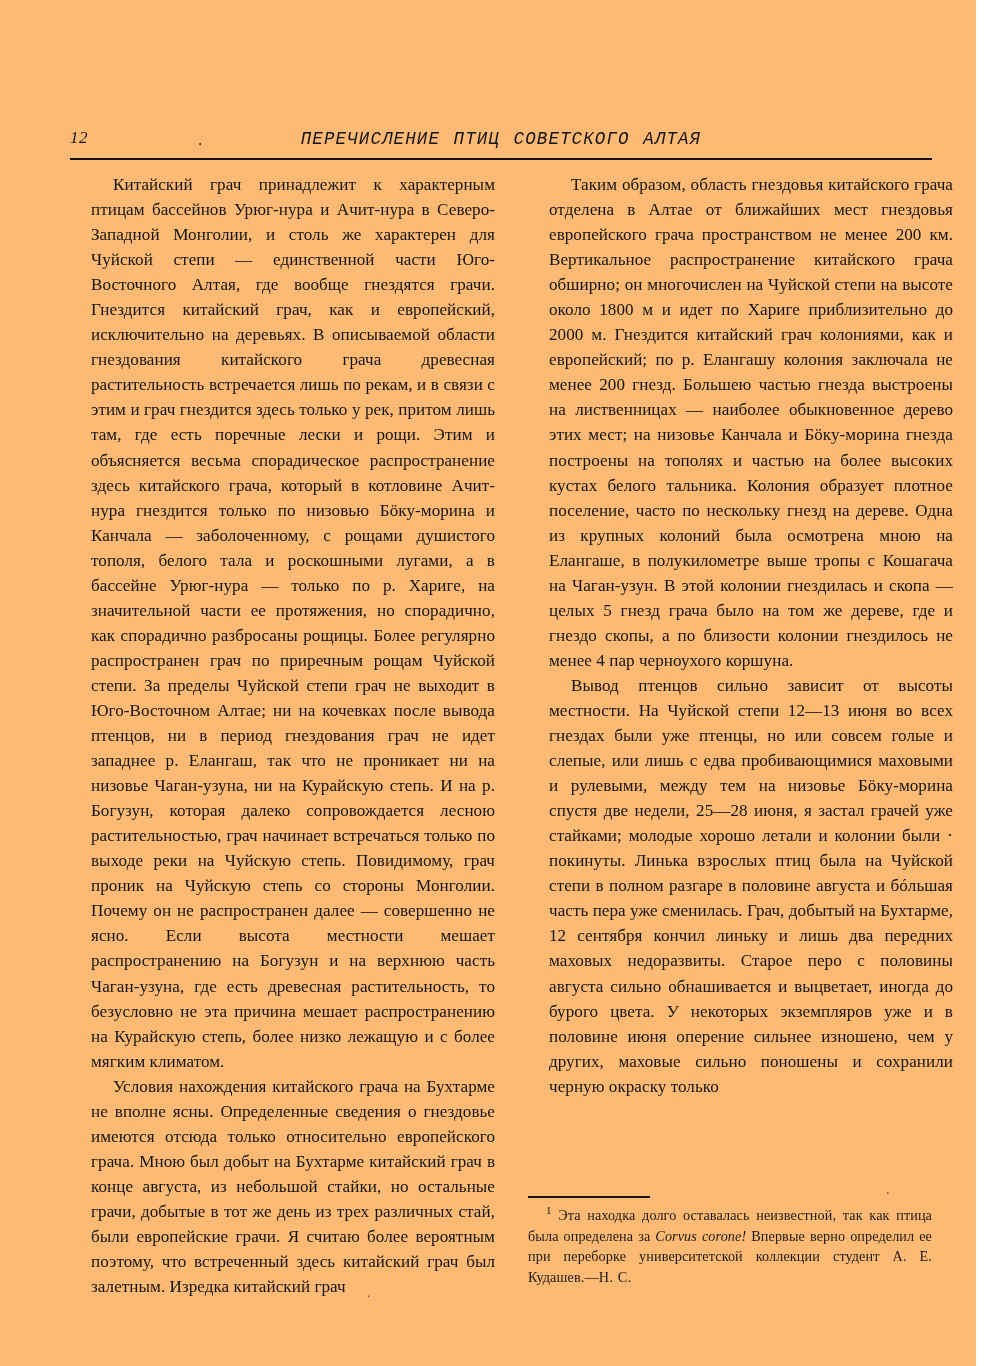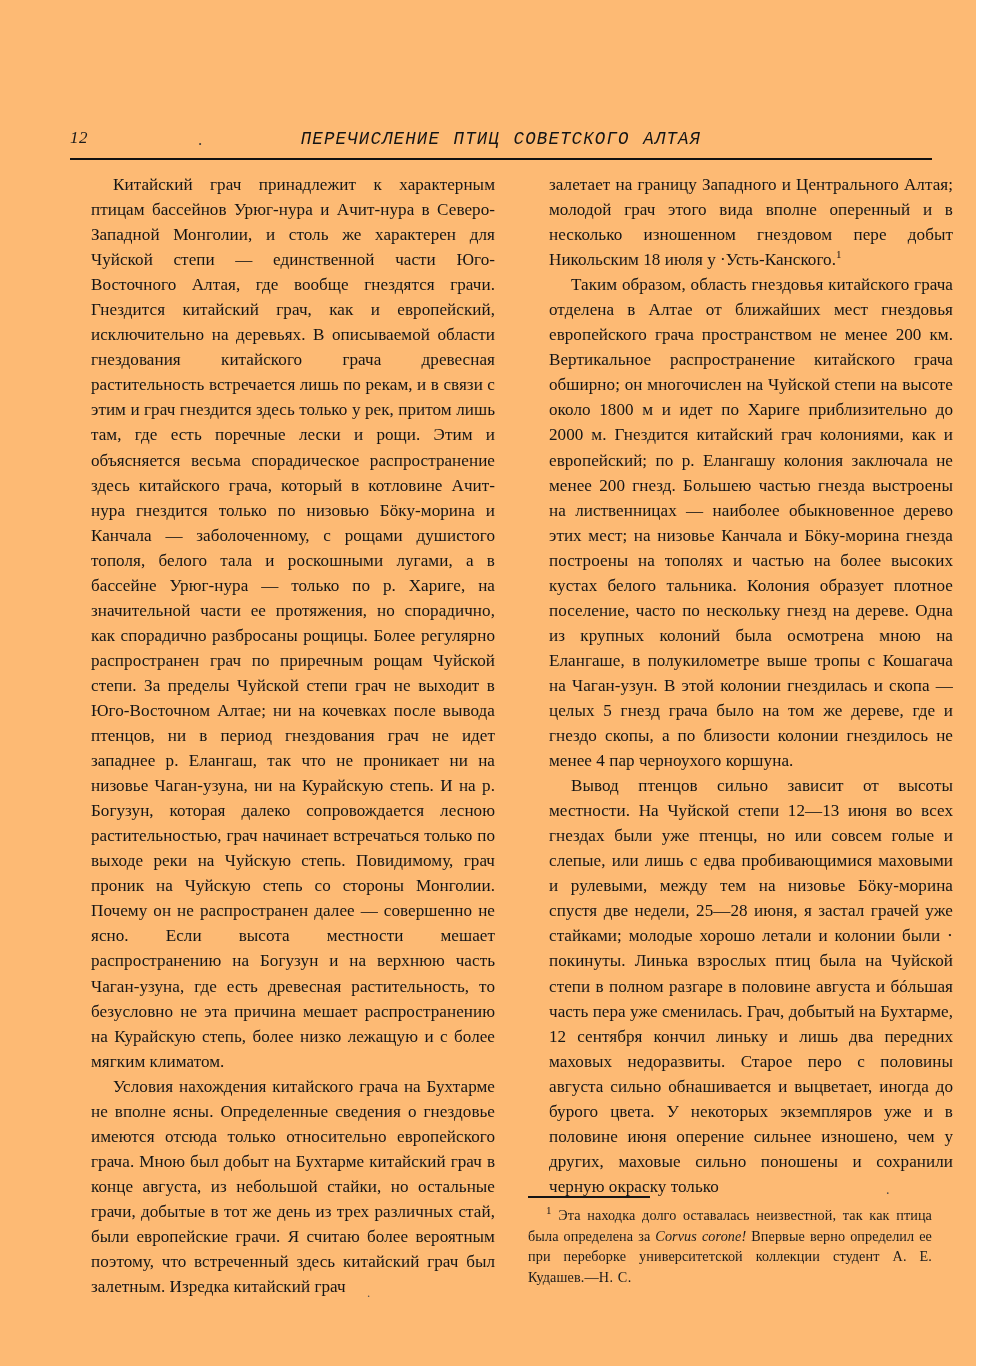--- a/index.html
+++ b/index.html
@@ -151,21 +151,20 @@
   <div class="head-rule"></div>
 
   <div class="columns">
 
     <div class="col col-left">
       <p class="body-text indent">Китайский грач принадлежит к характерным птицам бассейнов Урюг-нура и Ачит-нура в Северо-Западной Монголии, и столь же характерен для Чуйской степи — единственной части Юго-Восточного Алтая, где вообще гнездятся грачи. Гнездится китайский грач, как и европейский, исключительно на деревьях. В описываемой области гнездования китайского грача древесная растительность встречается лишь по рекам, и в связи с этим и грач гнездится здесь только у рек, притом лишь там, где есть поречные лески и рощи. Этим и объясняется весьма спорадическое распространение здесь китайского грача, который в котловине Ачит-нура гнездится только по низовью Бöку-морина и Канчала — заболоченному, с рощами душистого тополя, белого тала и роскошными лугами, а в бассейне Урюг-нура — только по р. Хариге, на значительной части ее протяжения, но спорадично, как спорадично разбросаны рощицы. Более регулярно распространен грач по приречным рощам Чуйской степи. За пределы Чуйской степи грач не выходит в Юго-Восточном Алтае; ни на кочевках после вывода птенцов, ни в период гнездования грач не идет западнее р. Елангаш, так что не проникает ни на низовье Чаган-узуна, ни на Курайскую степь. И на р. Богузун, которая далеко сопровождается лесною растительностью, грач начинает встречаться только по выходе реки на Чуйскую степь. Повидимому, грач проник на Чуйскую степь со стороны Монголии. Почему он не распространен далее — совершенно не ясно. Если высота местности мешает распространению на Богузун и на верхнюю часть Чаган-узуна, где есть древесная растительность, то безусловно не эта причина мешает распространению на Курайскую степь, более низко лежащую и с более мягким климатом.</p>
       <p class="body-text indent">Условия нахождения китайского грача на Бухтарме не вполне ясны. Определенные сведения о гнездовье имеются отсюда только относительно европейского грача. Мною был добыт на Бухтарме китайский грач в конце августа, из небольшой стайки, но остальные грачи, добытые в тот же день из трех различных стай, были европейские грачи. Я считаю более вероятным поэтому, что встреченный здесь китайский грач был залетным. Изредка китайский грач</p>
     </div>
 
     <div class="col col-right">
-      <p class="body-text"><span>залетает на границу Западного и Центрального Алтая; молодой грач этого вида вполне оперенный и в несколько изношенном гнездовом пере добыт Никольским 18 июля у&nbsp;·Усть-Канского.</span><sup class="fn-ref">1</sup></p>
       <p class="body-text indent">Таким образом, область гнездовья китайского грача отделена в Алтае от ближайших мест гнездовья европейского грача пространством не менее 200 км. Вертикальное распространение китайского грача обширно; он многочислен на Чуйской степи на высоте около 1800 м и идет по Хариге приблизительно до 2000 м. Гнездится китайский грач колониями, как и европейский; по р. Елангашу колония заключала не менее 200 гнезд. Большею частью гнезда выстроены на лиственницах — наиболее обыкновенное дерево этих мест; на низовье Канчала и Бöку-морина гнезда построены на тополях и частью на более высоких кустах белого тальника. Колония образует плотное поселение, часто по нескольку гнезд на дереве. Одна из крупных колоний была осмотрена мною на Елангаше, в полукилометре выше тропы с Кошагача на Чаган-узун. В этой колонии гнездилась и скопа — целых 5 гнезд грача было на том же дереве, где и гнездо скопы, а по близости колонии гнездилось не менее 4 пар черноухого коршуна.</p>
       <p class="body-text indent">Вывод птенцов сильно зависит от высоты местности. На Чуйской степи 12—13 июня во всех гнездах были уже птенцы, но или совсем голые и слепые, или лишь с едва пробивающимися маховыми и рулевыми, между тем на низовье Бöку-морина спустя две недели, 25—28 июня, я застал грачей уже стайками; молодые хорошо летали и колонии были ⋅ покинуты. Линька взрослых птиц была на Чуйской степи в полном разгаре в половине августа и бóльшая часть пера уже сменилась. Грач, добытый на Бухтарме, 12 сентября кончил линьку и лишь два передних маховых недоразвиты. Старое перо с половины августа сильно обнашивается и выцветает, иногда до бурого цвета. У некоторых экземпляров уже и в половине июня оперение сильнее изношено, чем у других, маховые сильно поношены и сохранили черную окраску только</p>
     </div>
 
   </div>
 
   <span class="stray-dot-left">.</span>
 
   <div class="footnote-block">
     <span class="stray-dot">.</span>

